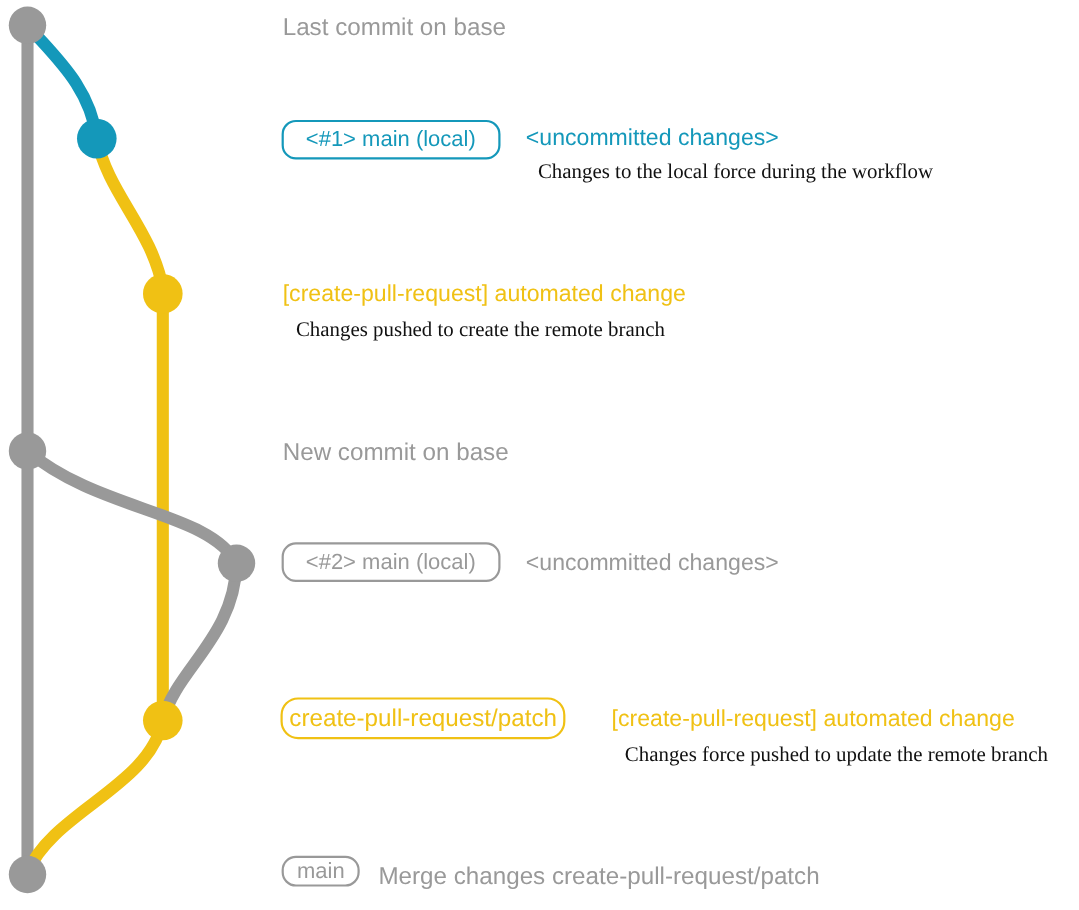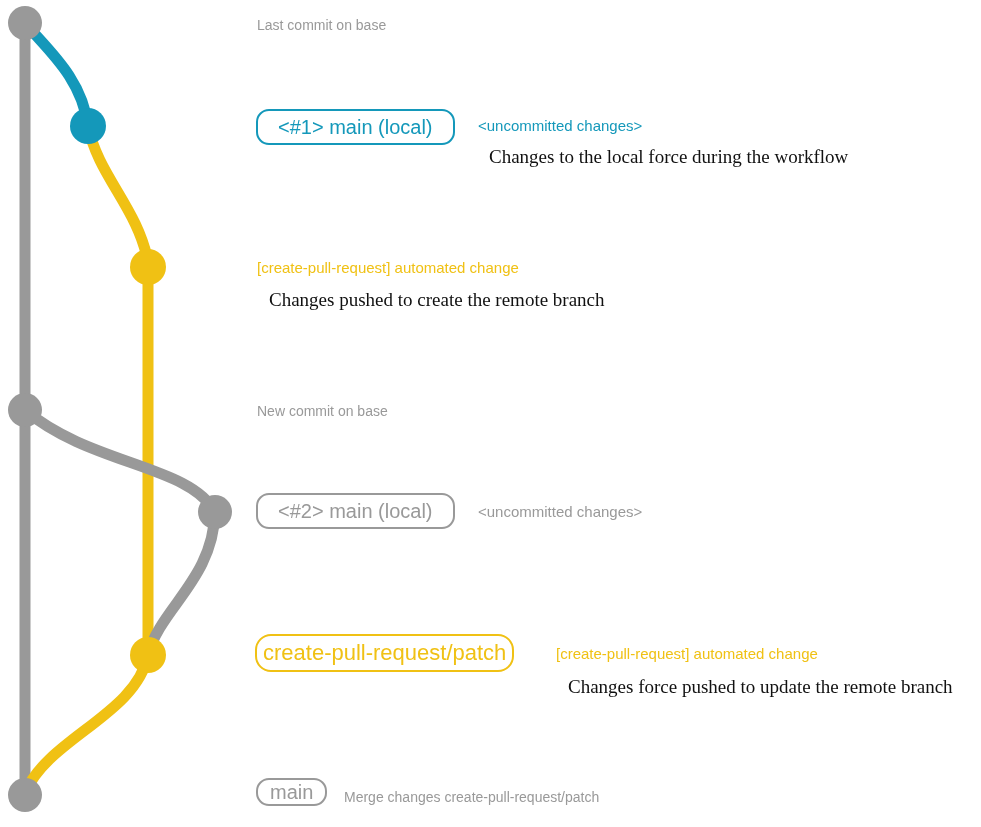--- a/index.html
+++ b/index.html
@@ -26,25 +26,25 @@
   .stroke-teal   { stroke: var(--color-teal);   fill: none; }
   .stroke-yellow { stroke: var(--color-yellow); fill: none; }
   .fill-gray   { fill: var(--color-gray); }
   .fill-teal   { fill: var(--color-teal); }
   .fill-yellow { fill: var(--color-yellow); }
 
   .abs { position: absolute; white-space: nowrap; }
 
   .section-label {
     color: var(--color-gray);
-    font-size: 14px;
+    font-size: 22px;
     line-height: 24px;
   }
   .title {
-    font-size: 15px;
+    font-size: 21px;
     line-height: 24px;
   }
   .title.teal   { color: var(--color-teal); }
   .title.yellow { color: var(--color-yellow); }
   .title.gray   { color: var(--color-gray); }
   .desc {
     font-family: "Liberation Serif", serif;
     font-size: 19px;
     line-height: 22px;
     color: var(--color-desc);

